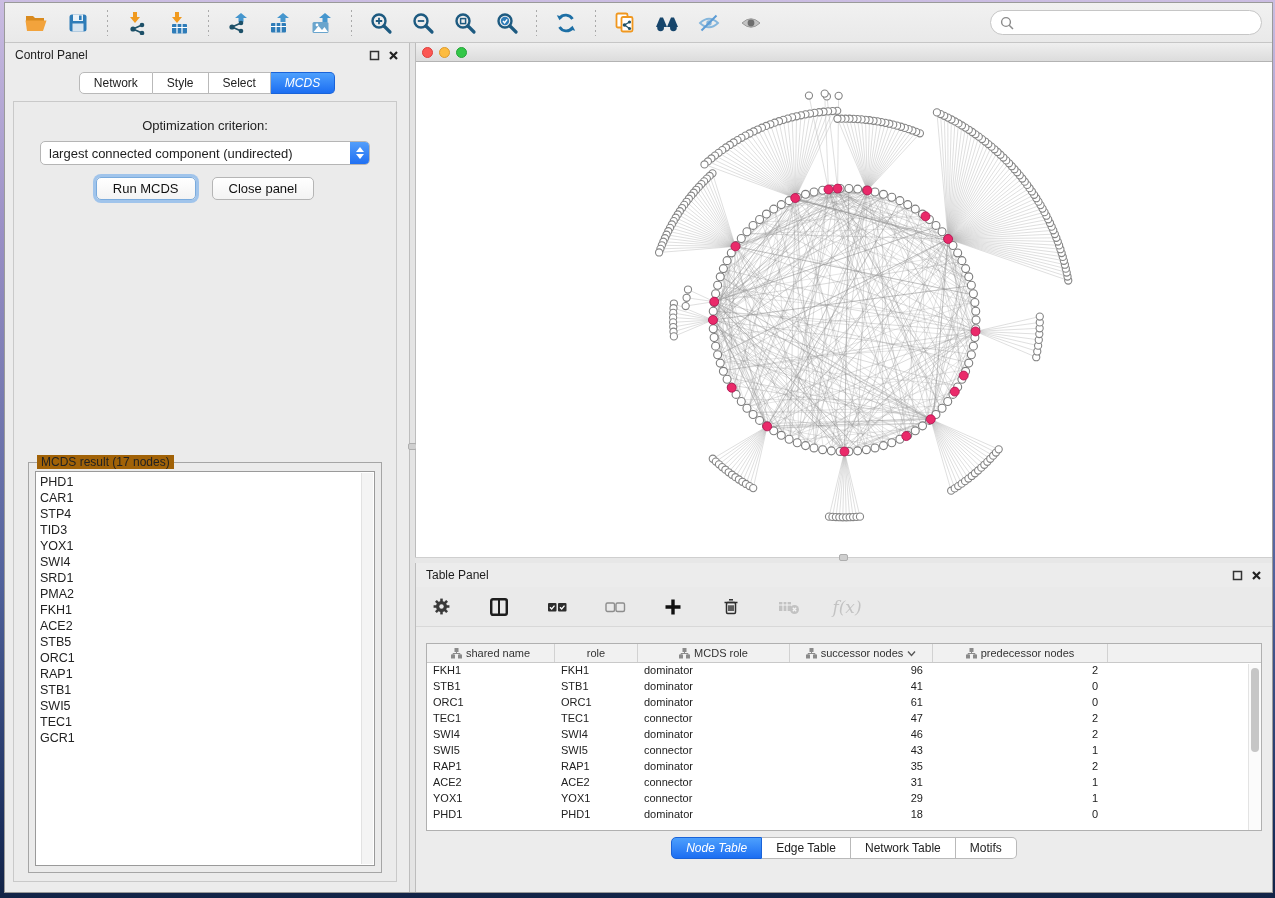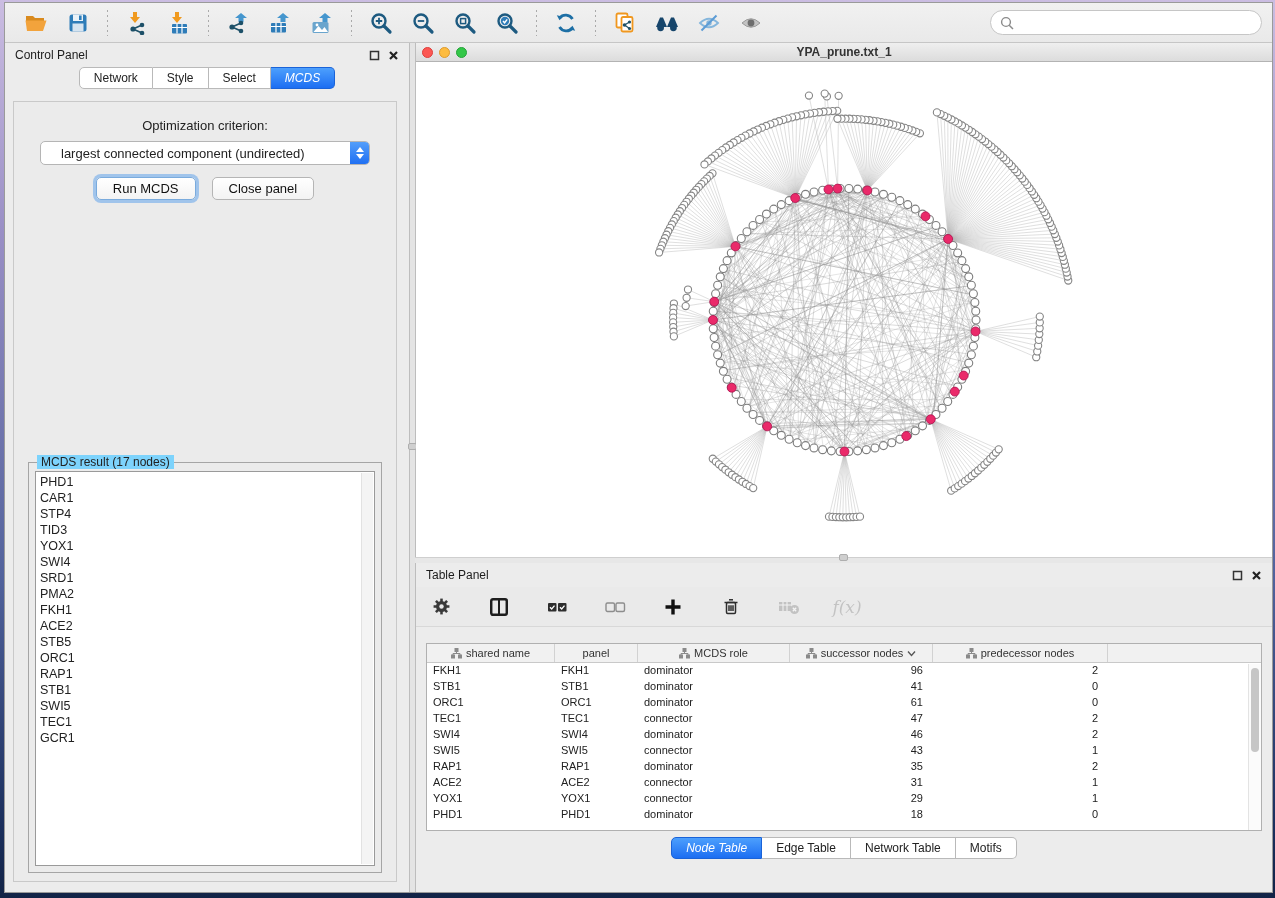--- a/index.html
+++ b/index.html
@@ -25,44 +25,44 @@
   #main { flex:1 1 auto; display:flex; min-height:0; }
   #vdivider { width:6px; background:#e4e4e4; border-left:1px solid #bdbdbd; position:relative; }
   .grabber { position:absolute; width:9px; height:7px; background:#cfcfcf; border:1px solid #aeaeae; border-radius:2px; }
   #vdivider .grabber { left:-2px; top:400px; }
 
   
   #control-panel { width:404px; flex:0 0 auto; display:flex; flex-direction:column; background:#ececec; }
   .panel-header { height:24px; display:flex; align-items:center; padding:0 10px; flex:0 0 auto; }
   .panel-title { font-size:12px; color:#1c1c1c; }
   .panel-header .winbtns { margin-left:auto; display:flex; gap:8px; align-items:center; }
-  .cp-tabs-row { height:32px; display:flex; justify-content:center; align-items:flex-start; flex:0 0 auto; }
+  .cp-tabs-row { height:32px; display:flex; justify-content:center; align-items:center; flex:0 0 auto; }
   .seg { display:flex; }
   .seg .tab { padding:3px 14px; font-size:12px; background:#fff; border:1px solid #b9b9b9; border-left:none;
     color:#222; cursor:default; }
   .seg .tab:first-child { border-left:1px solid #b9b9b9; border-radius:5px 0 0 5px; }
   .seg .tab:last-child { border-radius:0 5px 5px 0; }
   .seg .tab.sel { background:linear-gradient(#4da0fd,#1c6ef2); border-color:#1a63d8; color:#fff;font-style:italic; }
   #cp-body { flex:1 1 auto; margin:2px 12px 10px 8px; border:1px solid #c9c9c9; background:#ebebeb;
     display:flex; flex-direction:column; padding:16px 14px 8px; min-height:0; }
   #opt-label { text-align:center; font-size:13px; margin-bottom:8px; }
   #opt-select { margin:0 auto; width:330px; height:24px; background:#fff; border:1px solid #b5b5b5;
     border-radius:5px; display:flex; align-items:center; overflow:hidden; }
-  #opt-select .val { flex:1; padding:0 20px; font-size:13px; white-space:nowrap; }
+  #opt-select .val { flex:1; padding:0 8px; font-size:13px; white-space:nowrap; }
   #opt-select .stepper { width:19px; height:24px; background:linear-gradient(#55a0fb,#1e6ef2);
     display:flex; flex-direction:column; align-items:center; justify-content:center; gap:2px; }
   .tri-up { width:0; height:0; border-left:4px solid transparent; border-right:4px solid transparent; border-bottom:5px solid #fff; }
   .tri-dn { width:0; height:0; border-left:4px solid transparent; border-right:4px solid transparent; border-top:5px solid #fff; }
   #cp-buttons { margin-top:12px; display:flex; justify-content:center; gap:16px; }
   .mac-btn { background:linear-gradient(#ffffff,#f3f3f3); border:1px solid #b5b5b5; border-radius:5px;
     padding:3px 16px; font-size:13px; color:#111; }
   .mac-btn.focus { box-shadow:0 0 0 3px rgba(110,170,235,.6); border-color:#7aabdd; }
   #mcds-group { margin-top:262px; flex:1 1 auto; border:1px solid #a5a5a5; position:relative;
     padding:8px 6px 6px; min-height:0; display:flex; }
-  #mcds-group legend, #mcds-legend { position:absolute; top:-8px; left:8px; background:#7dd3fc; padding:0 4px; font-size:12px; }
+  #mcds-group legend, #mcds-legend { position:absolute; top:-8px; left:8px; background:#a16207; padding:0 4px; font-size:12px; }
   #mcds-list { flex:1; background:#fff; border:1px solid #9a9a9a; overflow:hidden; position:relative;
     font-size:12.5px; line-height:16px; padding:2px 4px; }
   #mcds-list .sb-track { position:absolute; top:1px; right:1px; bottom:1px; width:12px; background:#f4f4f4; border-left:1px solid #e2e2e2; }
 
   
   #right-col { flex:1 1 auto; display:flex; flex-direction:column; min-width:0; }
   #network-window { height:514px; flex:0 0 auto; display:flex; flex-direction:column; border-left:1px solid #bdbdbd; }
   #net-titlebar { height:19px; background:linear-gradient(#efefef,#dcdcdc); border-bottom:1px solid #b3b3b3;
     display:flex; align-items:center; padding:0 6px; position:relative; flex:0 0 auto; }
   .tl { width:11px; height:11px; border-radius:50%; margin-right:6px; }
@@ -329,21 +329,20 @@
     <div id="vdivider">
           <span class="grabber"></span>
         </div>
 
     <div id="right-col">
       <div id="network-window">
         <div id="net-titlebar">
           <span class="tl red"></span>
           <span class="tl yel"></span>
           <span class="tl grn"></span>
-          <span id="net-title">YPA_prune.txt_1</span>
         </div>
         <div id="net-canvas">
               <svg viewBox="0 0 859 495" width="100%" height="100%">
                 <line x1="323.6470387159129" y1="331.00717516864677" x2="308.1376871825785" y2="215.68479333869556" stroke="#9a9a9a" stroke-width="0.8" opacity="0.32"></line>
                 <line x1="506.5201870700869" y1="361.85403685345557" x2="360.5873764419249" y2="366.73310301276683" stroke="#9a9a9a" stroke-width="0.8" opacity="0.32"></line>
                 <line x1="491.9950464190822" y1="144.87345926133938" x2="302.15100402803336" y2="275.1940172432174" stroke="#9a9a9a" stroke-width="0.8" opacity="0.32"></line>
                 <line x1="417.08765578049133" y1="129.64786185358298" x2="334.3268783714135" y2="344.53123018795986" stroke="#9a9a9a" stroke-width="0.8" opacity="0.32"></line>
                 <line x1="513.2859928510854" y1="356.5111333546058" x2="303.5849400502803" y2="232.30500792160518" stroke="#9a9a9a" stroke-width="0.8" opacity="0.32"></line>
                 <line x1="434.31053203399006" y1="129.07203827879715" x2="519.6798231700288" y2="350.72825522025283" stroke="#9a9a9a" stroke-width="0.8" opacity="0.32"></line>
                 <line x1="425.6894679660099" y1="386.92796172120285" x2="391.78045006575326" y2="134.7917778603083" stroke="#9a9a9a" stroke-width="0.8" opacity="0.32"></line>
@@ -1260,21 +1259,21 @@
                     <g fill="#8a8a8a" stroke="#8a8a8a">
                       <rect x="4" y="0.5" width="3" height="3"></rect>
                       <rect x="0.5" y="7" width="3" height="3"></rect>
                       <rect x="7.5" y="7" width="3" height="3"></rect>
                       <path d="M5.5 3.5v2M2 7V5.5h7V7" fill="none"></path>
                     </g>
                   </svg>
                   <span>shared name</span>
                 </div>
                 <div class="hcell" style="width: 83px;">
-                  <span>panel</span>
+                  <span>role</span>
                 </div>
                 <div class="hcell" style="width: 152px;">
                   <svg width="11" height="11" viewBox="0 0 11 11">
                     <g fill="#8a8a8a" stroke="#8a8a8a">
                       <rect x="4" y="0.5" width="3" height="3"></rect>
                       <rect x="0.5" y="7" width="3" height="3"></rect>
                       <rect x="7.5" y="7" width="3" height="3"></rect>
                       <path d="M5.5 3.5v2M2 7V5.5h7V7" fill="none"></path>
                     </g>
                   </svg>

